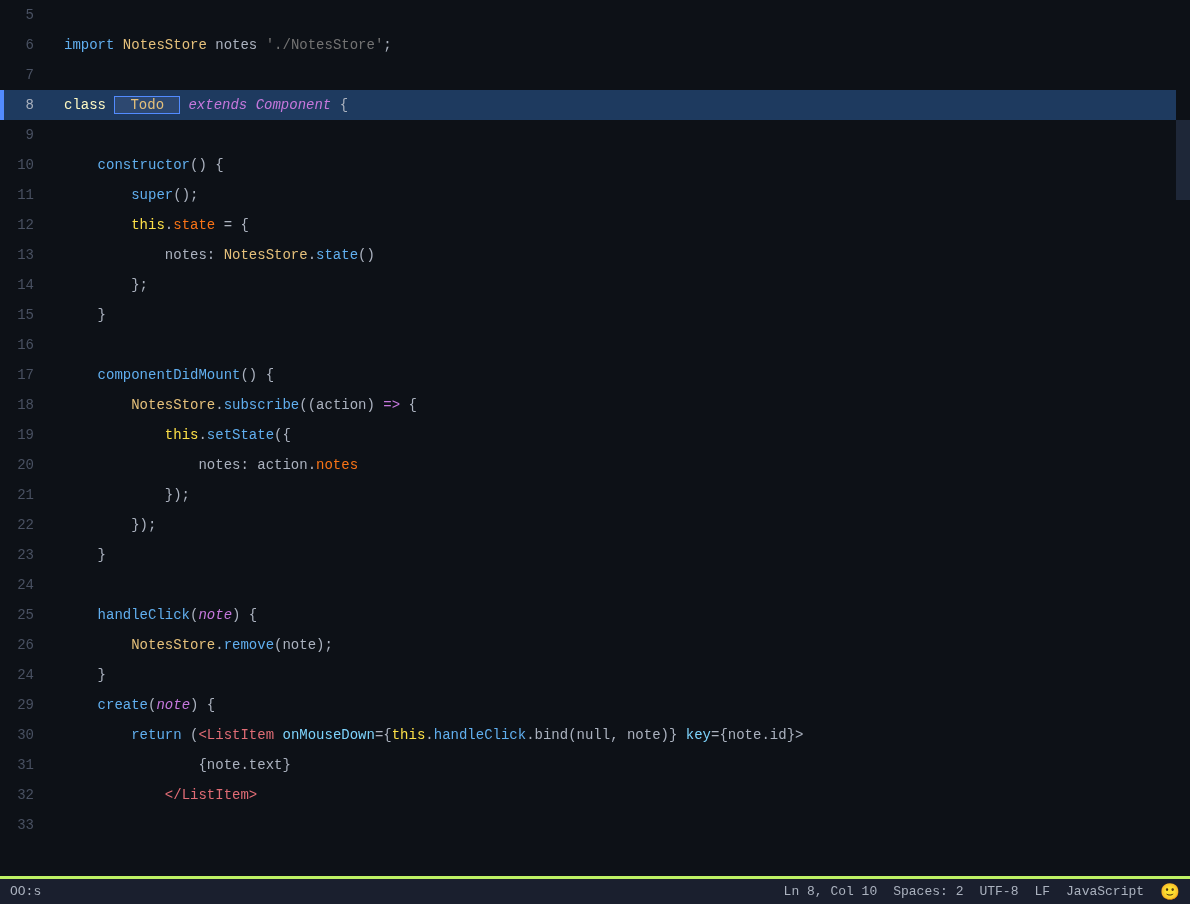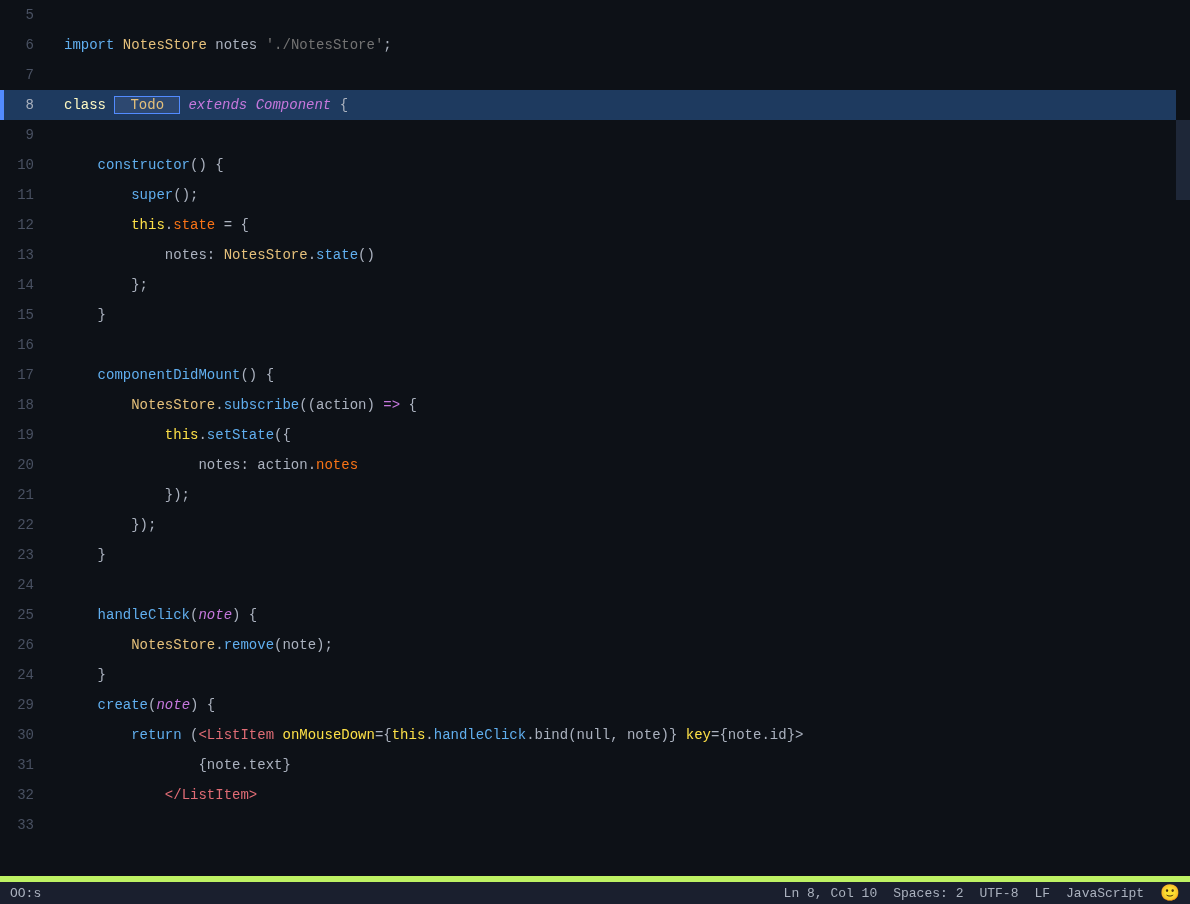--- a/index.html
+++ b/index.html
@@ -67,21 +67,21 @@
     
     .kw { color: #fef9c3; } 
     .kw2 { color: #61afef; } 
     .cls { color: #e5c07b; } 
     .cls-highlight { color: #e5c07b; background: #2d4870; border: 1px solid #528bff; padding: 0 15px; }
     .fn { color: #61afef; } 
     .str { color: #737373; } 
     .prop { color: #f97316; } 
     .punc { color: #abb2bf; }
     .jsx-tag { color: #e06c75; } 
-    .jsx-attr { color: #fde047; } 
+    .jsx-attr { color: #7dd3fc; } 
     .italic { font-style: italic; color: #c678dd; }
     .this-kw { color: #fde047; }
     .arrow { color: #c678dd; }
     .white { color: #abb2bf; }
     
     
     .code-lines::-webkit-scrollbar {
       width: 10px;
     }
     .code-lines::-webkit-scrollbar-track {
@@ -108,21 +108,21 @@
     
     .status-bar {
       height: 28px;
       background: #1a1f2e;
       display: flex;
       align-items: center;
       padding: 0 10px;
       color: #abb2bf;
       font-size: 13px;
       flex-shrink: 0;
-      border-top: 6px solid #bef264;
+      border-top: 3px solid #bef264;
     }
     .status-left {
       display: flex;
       align-items: center;
       gap: 6px;
     }
     .status-right {
       margin-left: auto;
       display: flex;
       align-items: center;

